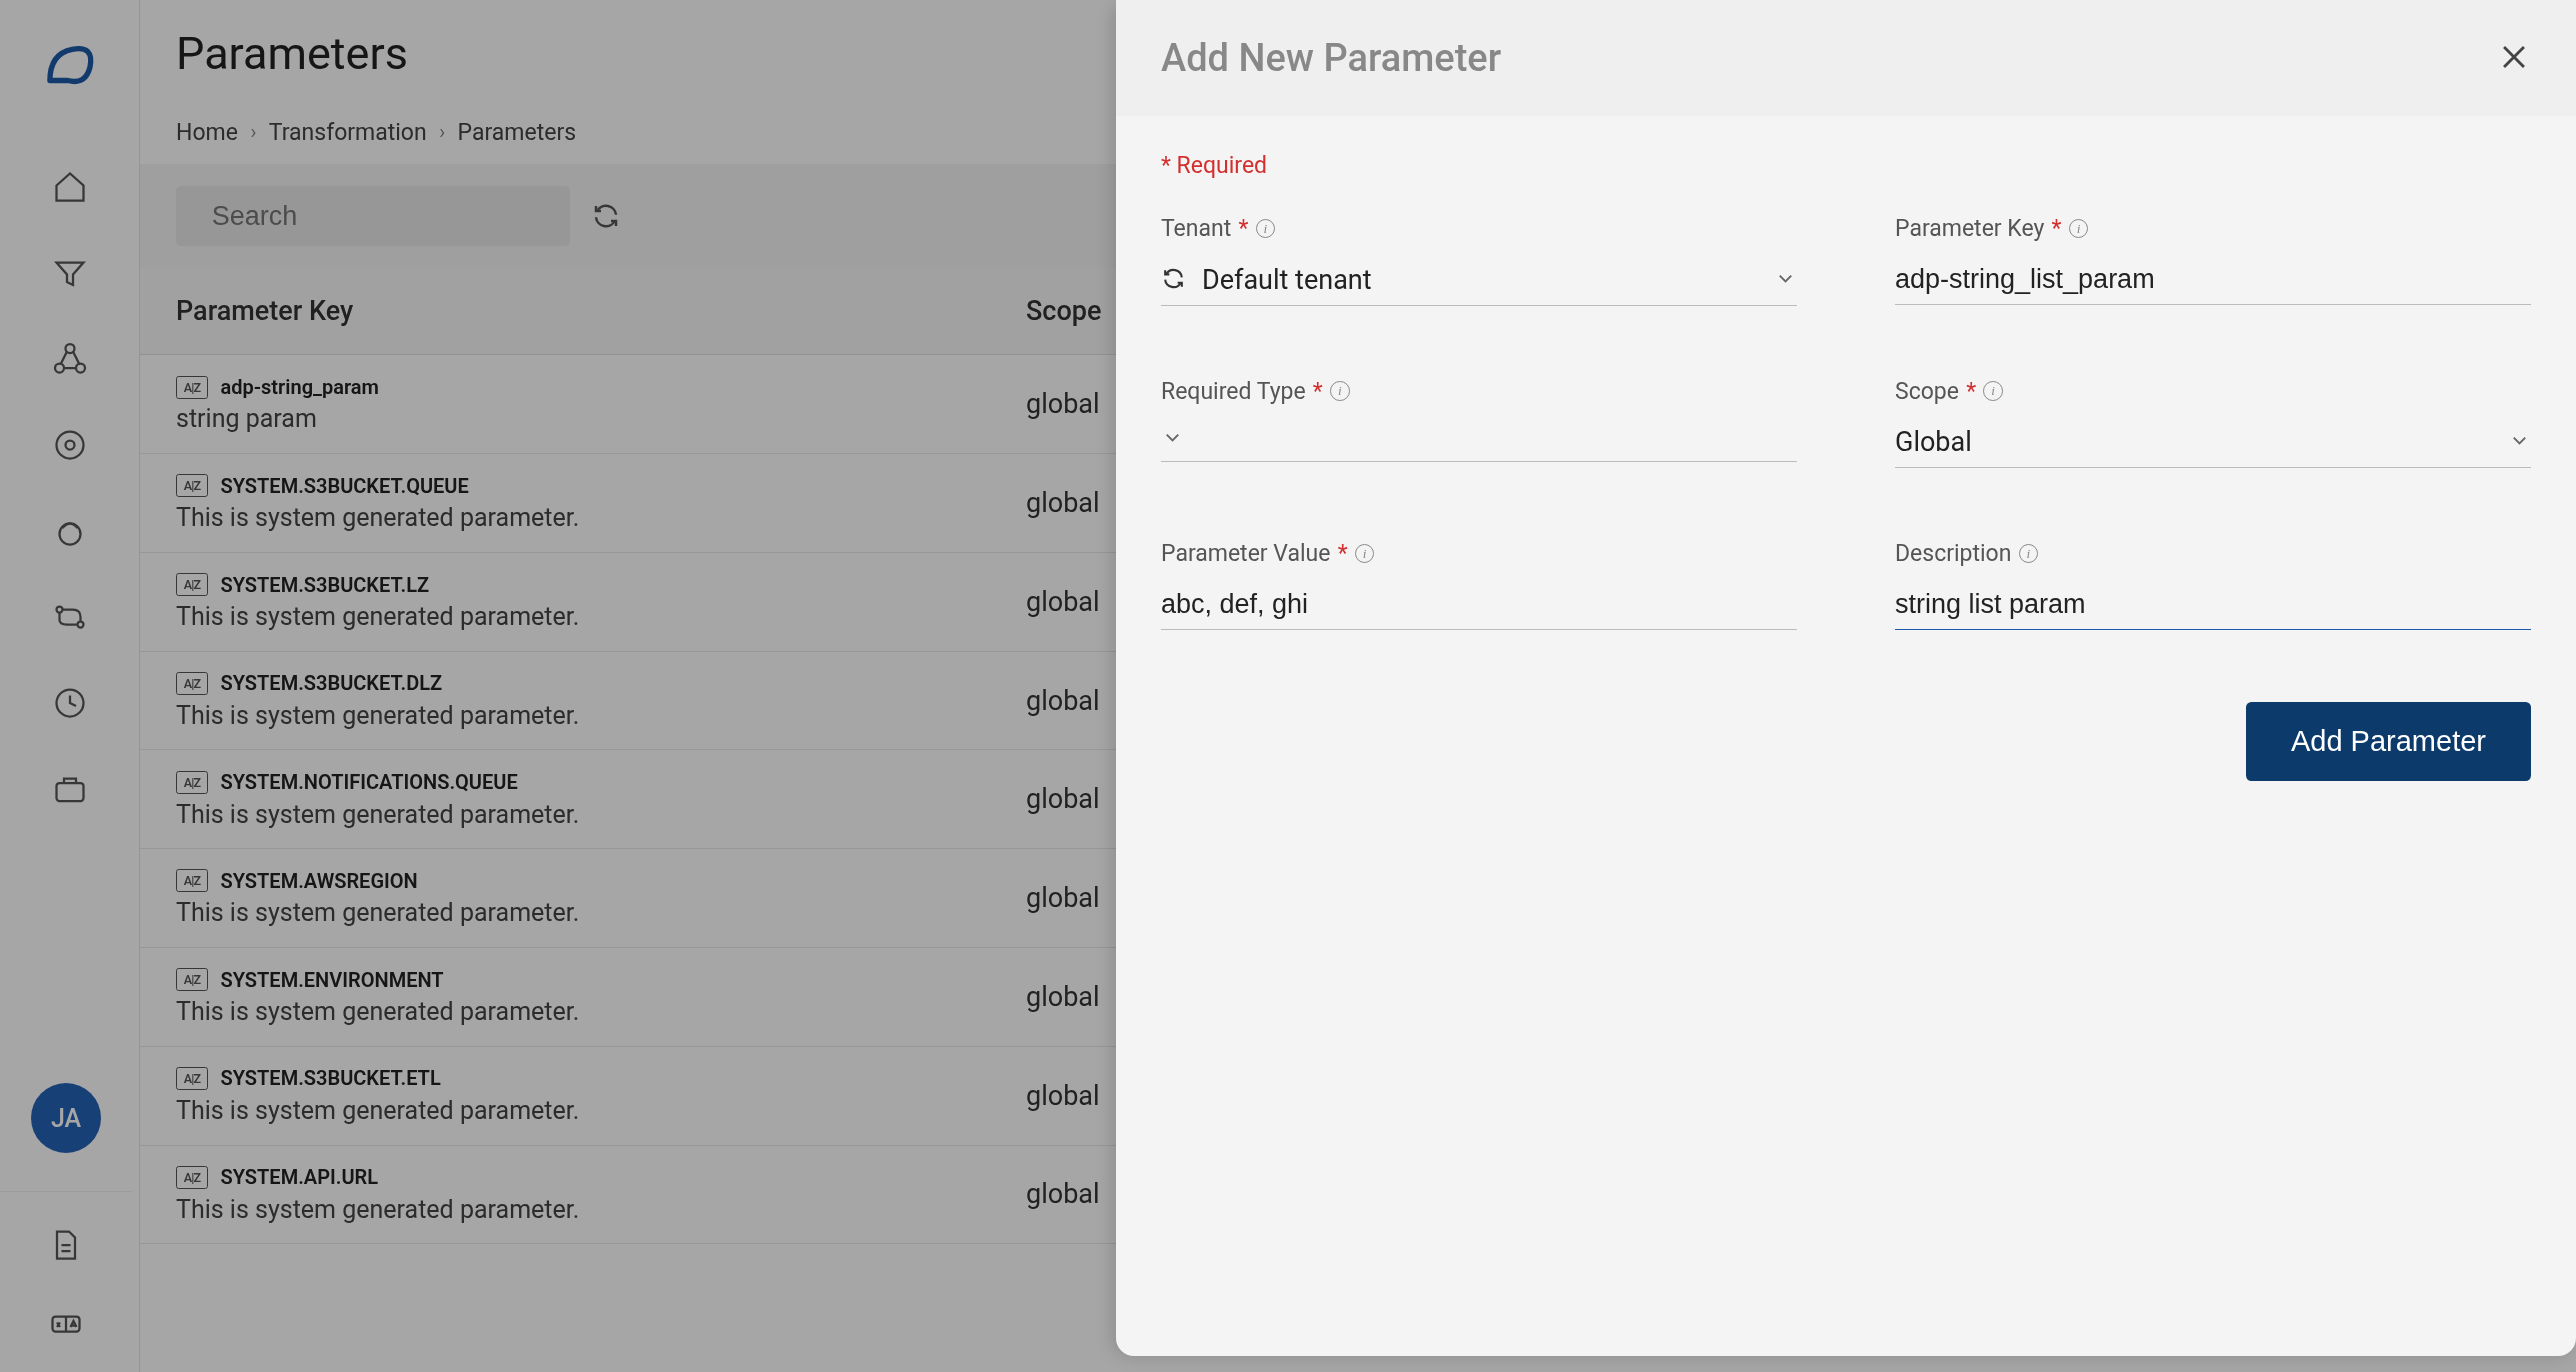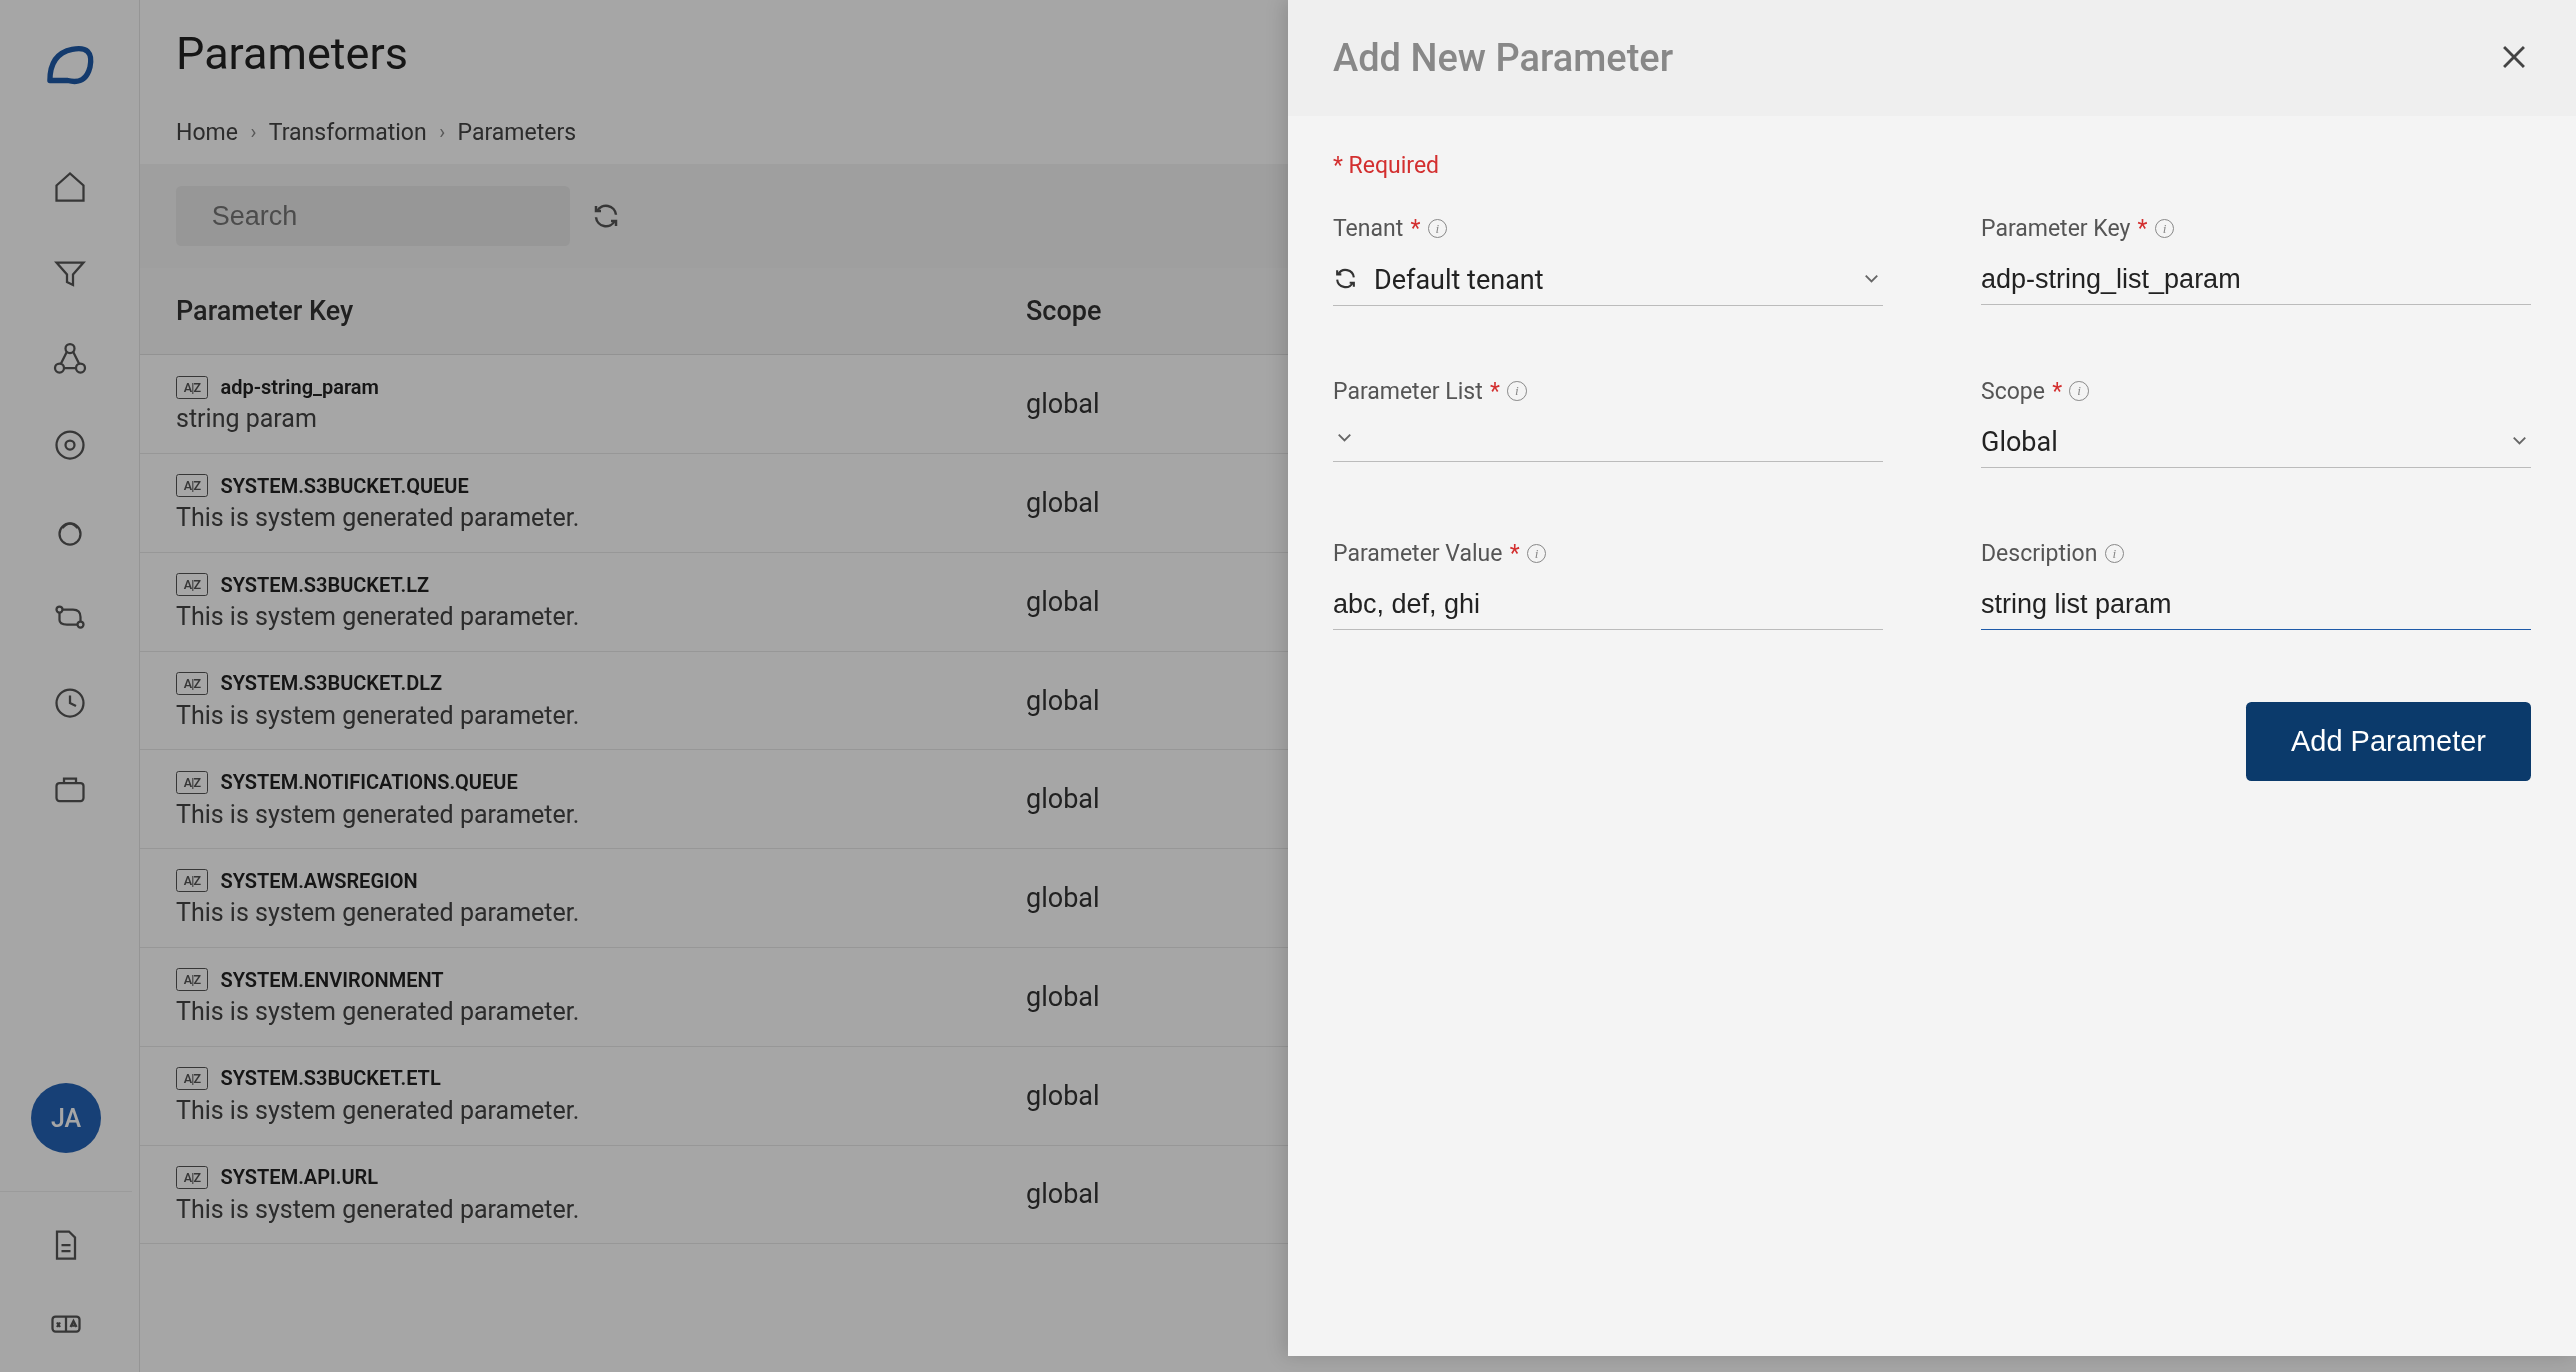--- a/index.html
+++ b/index.html
@@ -44,21 +44,21 @@
   .td-scope { flex: 1; padding: 19.7px 36px; font-size: 27px; color: #333; }
   .key-line { display: flex; align-items: center; gap: 12.5px; }
   .key-icon { width: 32px; height: 23px; border: 1.8px solid #555; border-radius: 2.7px; display: inline-flex; align-items: center; justify-content: center; font-size: 12.5px; color: #555; font-weight: 600; letter-spacing: -0.9px; }
   .key-name { font-size: 20px; font-weight: 600; color: #222; }
   .key-desc { font-size: 25px; color: #444; margin-top: 5.4px; }
   
   
   .overlay { position: absolute; inset: 0; background: rgba(0,0,0,0.35); z-index: 10; }
   
   
-  .panel { position: absolute; right: 0; top: 0; bottom: 16px; width: 1288px; background: #f4f4f4; z-index: 20; display: flex; flex-direction: column; box-shadow: -3.6px 0 18px rgba(0,0,0,0.15); }
+  .panel { position: absolute; right: 0; top: 0; bottom: 16px; width: 1460px; background: #f4f4f4; z-index: 20; display: flex; flex-direction: column; box-shadow: -3.6px 0 18px rgba(0,0,0,0.15); border-radius: 18px; }
   .panel-header { display: flex; align-items: center; justify-content: space-between; padding: 36px 45px; background: #efefef; }
   .panel-title { font-size: 38px; font-weight: 500; color: #888; }
   .close-btn { cursor: pointer; }
   .close-btn svg { width: 34px; height: 34px; stroke: #444; stroke-width: 2; }
   .required-note { padding: 36px 45px 18px; font-size: 23px; color: #d32f2f; }
   .form { padding: 18px 45px; display: grid; grid-template-columns: 1fr 1fr; gap: 72px 98px; }
   .field { display: flex; flex-direction: column; }
   .field-label { font-size: 23px; color: #555; margin-bottom: 12.5px; display: flex; align-items: center; gap: 7.2px; }
   .field-label .req { color: #d32f2f; }
   .info-icon { width: 19.7px; height: 19.7px; border: 1.3px solid #888; border-radius: 50%; display: inline-flex; align-items: center; justify-content: center; font-size: 13.4px; color: #888; font-style: italic; font-family: serif; }
@@ -333,21 +333,21 @@
         <div class="field-label">
           <span>Parameter Key</span>
           <span class="req">*</span>
           <span class="info-icon">i</span>
         </div>
         <input class="field-input" value="adp-string_list_param" style="">
       </div>
 
       <div class="field">
         <div class="field-label">
-          <span>Parameter List</span>
+          <span>Required Type</span>
           <span class="req">*</span>
           <span class="info-icon">i</span>
         </div>
         <div class="select-wrap">
           <span class="select-chevron"><svg viewBox="0 0 24 24" stroke-width="2">
                 <path d="M6 9 L12 15 L18 9"></path>
               </svg></span>
         </div>
       </div>
 

